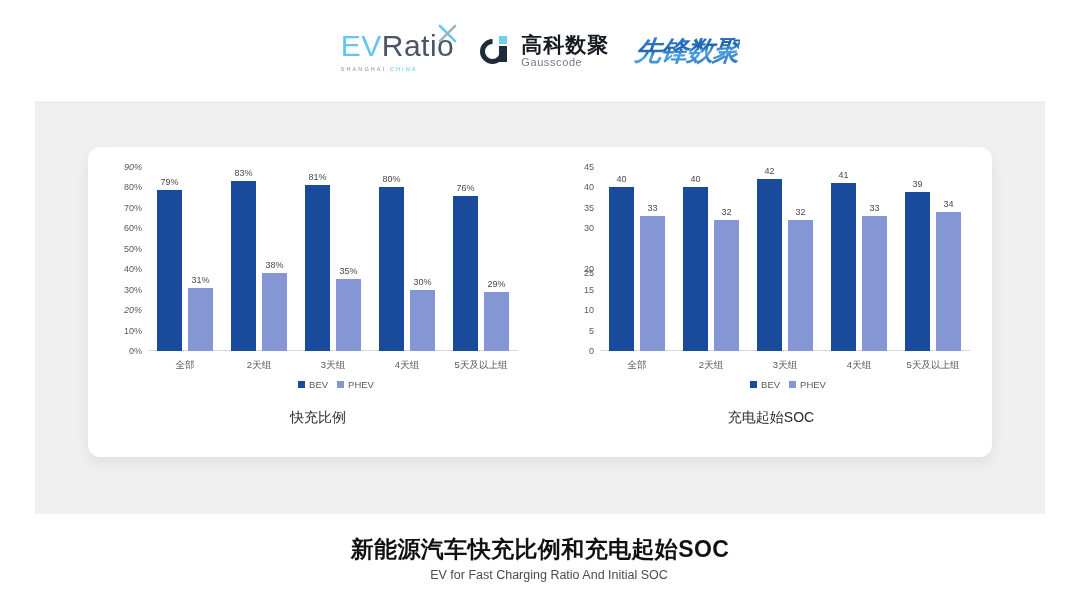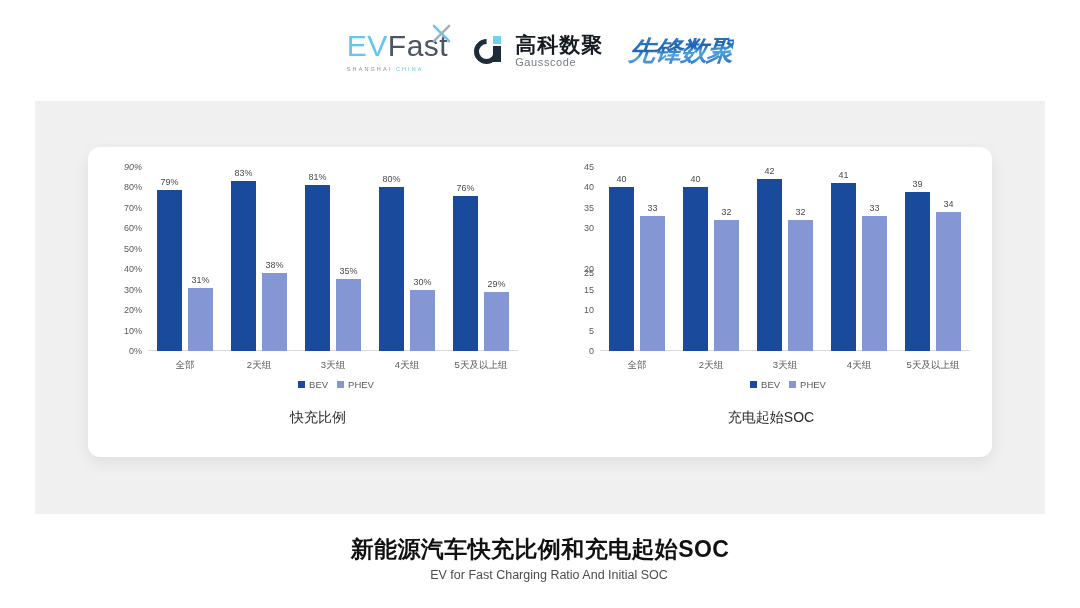--- a/index.html
+++ b/index.html
@@ -249,21 +249,21 @@
     color: #4c4c4e;
   }
 </style>
 </head>
 <body>
 
 <div id="logo-row">
 
   <div class="logo" id="logo-evdata">
     <div class="evdata-wordmark">
-      <span class="evdata-ev">EV</span><span class="evdata-data">Fast</span>
+      <span class="evdata-ev">EV</span><span class="evdata-data">Ratio</span>
       <svg class="evdata-x" viewBox="0 0 20 20">
         <path d="M2 2 L18 18" stroke="#63c6ef" stroke-width="2.6" stroke-linecap="round" fill="none"></path>
         <path d="M18 2 L2 18" stroke="#9fb0c0" stroke-width="2.6" stroke-linecap="round" fill="none"></path>
       </svg>
     </div>
     <div class="evdata-sub">
       <span class="sub-shanghai">SHANGHAI</span>
       <span class="sub-china">CHINA</span>
     </div>
   </div>
@@ -345,21 +345,21 @@
             </div>
           </div>
         </div>
     <div class="ytick" style="top: 0%; font-style: italic;">90%</div>
         <div class="ytick" style="top: 11.1111%;">80%</div>
         <div class="ytick" style="top: 22.2222%;">70%</div>
         <div class="ytick" style="top: 33.3333%;">60%</div>
         <div class="ytick" style="top: 44.4444%;">50%</div>
         <div class="ytick" style="top: 55.5556%;">40%</div>
         <div class="ytick" style="top: 66.6667%;">30%</div>
-        <div class="ytick" style="top: 77.7778%;">20%</div>
+        <div class="ytick" style="top: 77.7778%; font-style: italic;">20%</div>
         <div class="ytick" style="top: 88.8889%;">10%</div>
         <div class="ytick" style="top: 100%;">0%</div>
       </div>
     <div class="xtick-row">
         <div class="xtick">全部</div>
         <div class="xtick">2天组</div>
         <div class="xtick">3天组</div>
         <div class="xtick">4天组</div>
         <div class="xtick">5天及以上组</div>
       </div>

